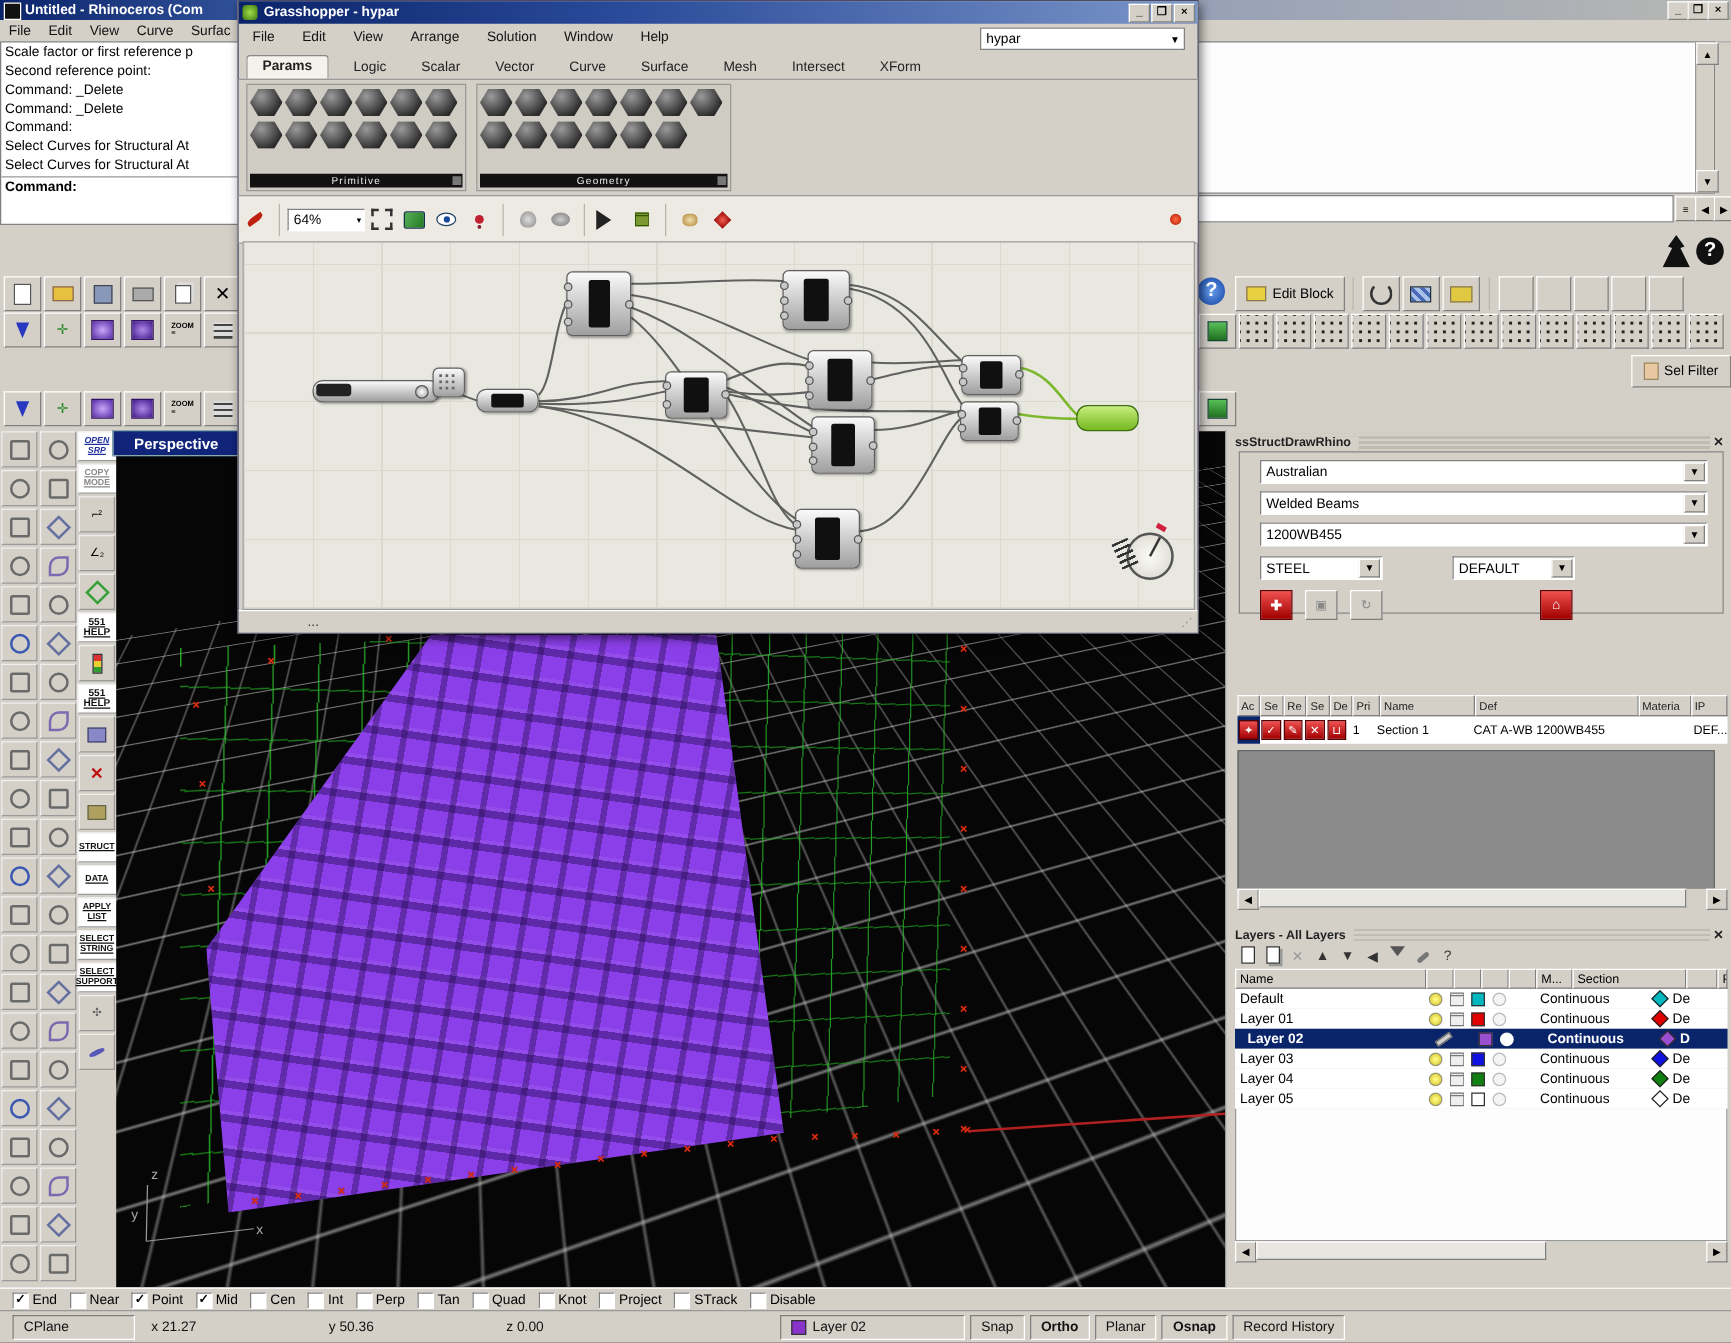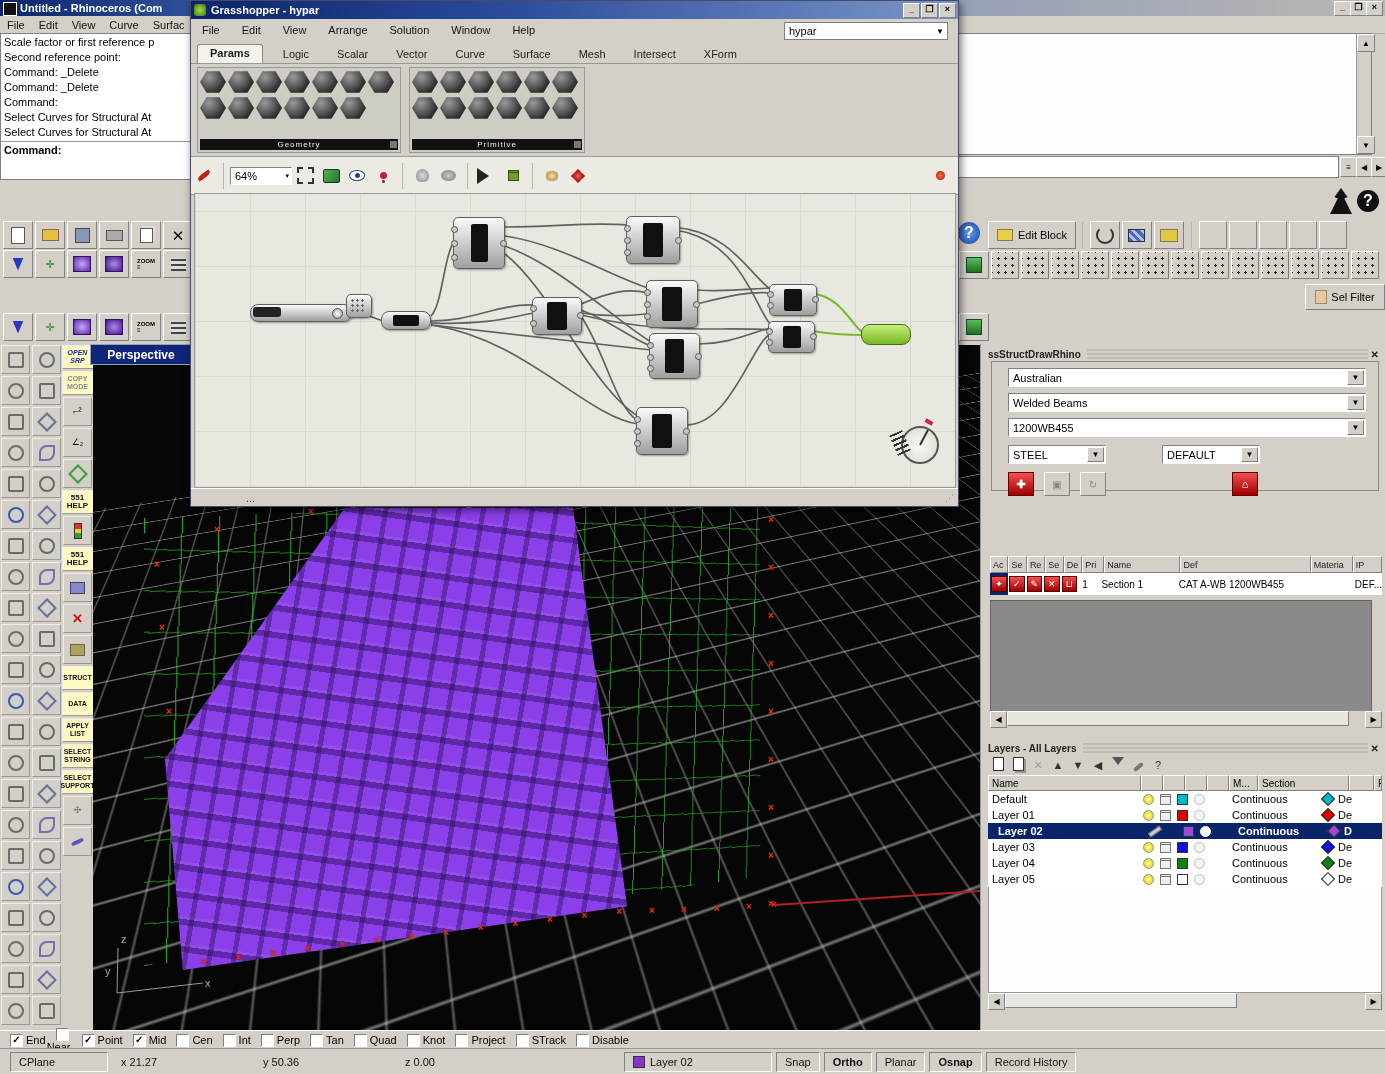--- a/index.html
+++ b/index.html
@@ -35,23 +35,23 @@
     background:#f4f4f0 repeating-linear-gradient(0deg,#333 0 1px,transparent 1px 7px),
     repeating-linear-gradient(90deg,#333 0 1px,transparent 1px 7px);}
   
   #ltb{left:0;top:344px;width:93px;height:686px;background:#d4d0c8;border-right:1px solid #9a9a9a;
        display:flex;}
   .lcol{width:31px;display:flex;flex-direction:column;align-items:center;}
   .ltb{width:27px;height:27px;margin:1px 0;background:#d4d0c8;border:1px solid;
        border-color:#eee #999 #999 #eee;display:flex;align-items:center;justify-content:center;}
   .lcol .ltb:nth-child(3n) .shape-ci{border-color:#3a58b0;}
   .lcol .ltb:nth-child(4n) .shape-sq{border-color:#7a6ab0;border-radius:50% 0 50% 0;}
-  .lchip{width:30px;min-height:22px;margin:1px 0;background:#fef9c3;border:1px solid;
+  .lchip{width:30px;min-height:22px;margin:1px 0;background:#ffffff;border:1px solid;
        border-color:#eee #999 #999 #eee;font-size:7px;font-weight:bold;line-height:8px;
-       display:flex;align-items:center;justify-content:center;text-align:center;color:#111;}
+       display:flex;align-items:center;justify-content:center;text-align:center;color:#111;text-decoration:underline;}
   
   #vp{left:93px;top:345px;width:887px;height:685px;background:#060606;overflow:hidden;}
   #floor{position:absolute;left:-420px;top:90px;width:1800px;height:1300px;
     background-image:repeating-linear-gradient(0deg,rgba(210,210,210,.55) 0 1px,transparent 1px 27px),
                      repeating-linear-gradient(90deg,rgba(185,185,185,.45) 0 1px,transparent 1px 27px);
     transform:perspective(640px) rotateX(57deg) rotateZ(-16deg);transform-origin:50% 0;}
   #gwall{position:absolute;left:70px;top:162px;width:630px;height:410px;
     background-image:repeating-linear-gradient(92deg,rgba(40,185,40,.9) 0 1px,transparent 1px 33px),
                      repeating-linear-gradient(4deg,rgba(30,160,30,.8) 0 1px,transparent 1px 38px);
     transform:perspective(900px) rotateY(14deg) skewY(-5deg);opacity:.95;}
@@ -831,54 +831,54 @@
       <span class="ghtab">Logic</span>
       <span class="ghtab">Scalar</span>
       <span class="ghtab">Vector</span>
       <span class="ghtab">Curve</span>
       <span class="ghtab">Surface</span>
       <span class="ghtab">Mesh</span>
       <span class="ghtab">Intersect</span>
       <span class="ghtab">XForm</span>
     </div>
     <div id="gh-icons">
+      <div class="ghgroup" style="width:172px;height:82px;">
+        <div class="icflex">
+            <div class="hex"></div>
+            <div class="hex"></div>
+            <div class="hex"></div>
+            <div class="hex"></div>
+            <div class="hex"></div>
+            <div class="hex"></div>
+            <div class="hex"></div>
+            <div class="hex"></div>
+            <div class="hex"></div>
+            <div class="hex"></div>
+            <div class="hex"></div>
+            <div class="hex"></div>
+          </div>
+        <div class="ghlabel">Primitive</div>
+      </div>
       <div class="ghgroup" style="width:200px;height:82px;">
         <div class="icflex">
             <div class="hex"></div>
             <div class="hex"></div>
             <div class="hex"></div>
             <div class="hex"></div>
             <div class="hex"></div>
             <div class="hex"></div>
             <div class="hex"></div>
             <div class="hex"></div>
             <div class="hex"></div>
             <div class="hex"></div>
             <div class="hex"></div>
             <div class="hex"></div>
             <div class="hex"></div>
           </div>
         <div class="ghlabel">Geometry</div>
-      </div>
-      <div class="ghgroup" style="width:172px;height:82px;">
-        <div class="icflex">
-            <div class="hex"></div>
-            <div class="hex"></div>
-            <div class="hex"></div>
-            <div class="hex"></div>
-            <div class="hex"></div>
-            <div class="hex"></div>
-            <div class="hex"></div>
-            <div class="hex"></div>
-            <div class="hex"></div>
-            <div class="hex"></div>
-            <div class="hex"></div>
-            <div class="hex"></div>
-          </div>
-        <div class="ghlabel">Primitive</div>
       </div>
     </div>
     <div id="gh-tools">
       <div class="tico">
           <span style="width:14px;height:5px;background:#c02010;border-radius:50% 0;transform:rotate(-35deg);"></span>
         </div>
       <span class="tsep"></span>
       <div class="combo" style="width:56px;height:16px;">
         <span>64%</span>
         <span style="margin-left:auto;font-size:7px;padding-right:2px;">▾</span>
@@ -1032,21 +1032,21 @@
       <span style="margin-left:55px;">...</span>
       <span style="margin-left:auto;margin-right:4px;color:#888;font-size:9px;">⋰</span>
     </div>
   </div>
 
   <div class="abs" id="osnapbar">
       <span style="display: inline-flex; align-items: center;">
         <span class="cb">✓</span>
         <span>End</span>
       </span>
-      <span style="display: inline-flex; align-items: center; flex-direction: column;">
+      <span style="display: inline-flex; align-items: center;">
         <span class="cb"></span>
         <span>Near</span>
       </span>
       <span style="display: inline-flex; align-items: center;">
         <span class="cb">✓</span>
         <span>Point</span>
       </span>
       <span style="display: inline-flex; align-items: center;">
         <span class="cb">✓</span>
         <span>Mid</span>

